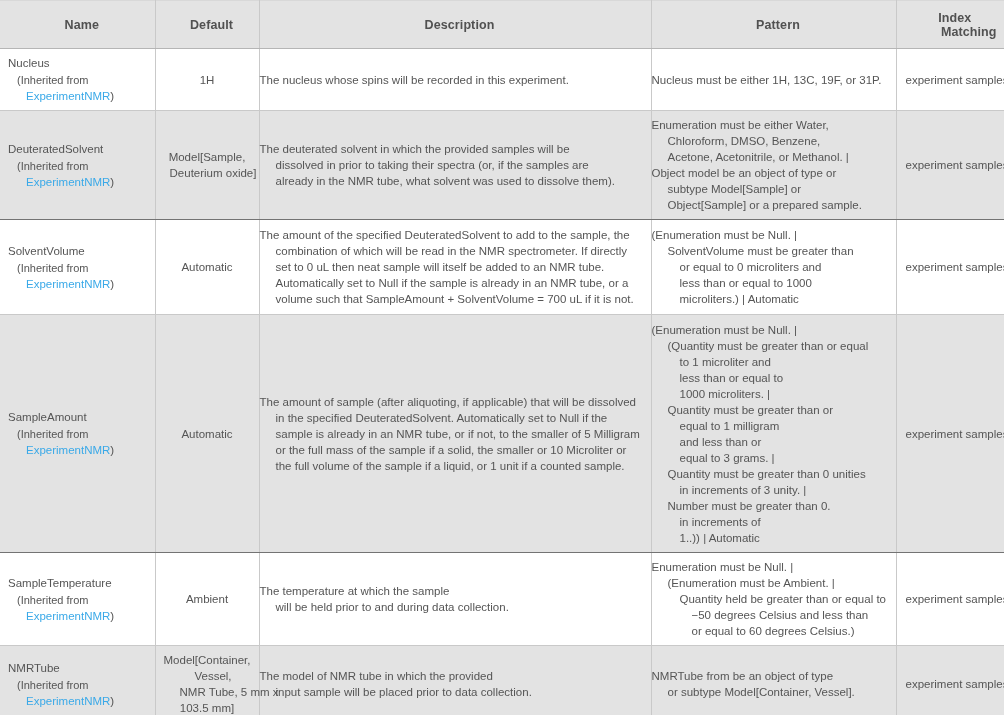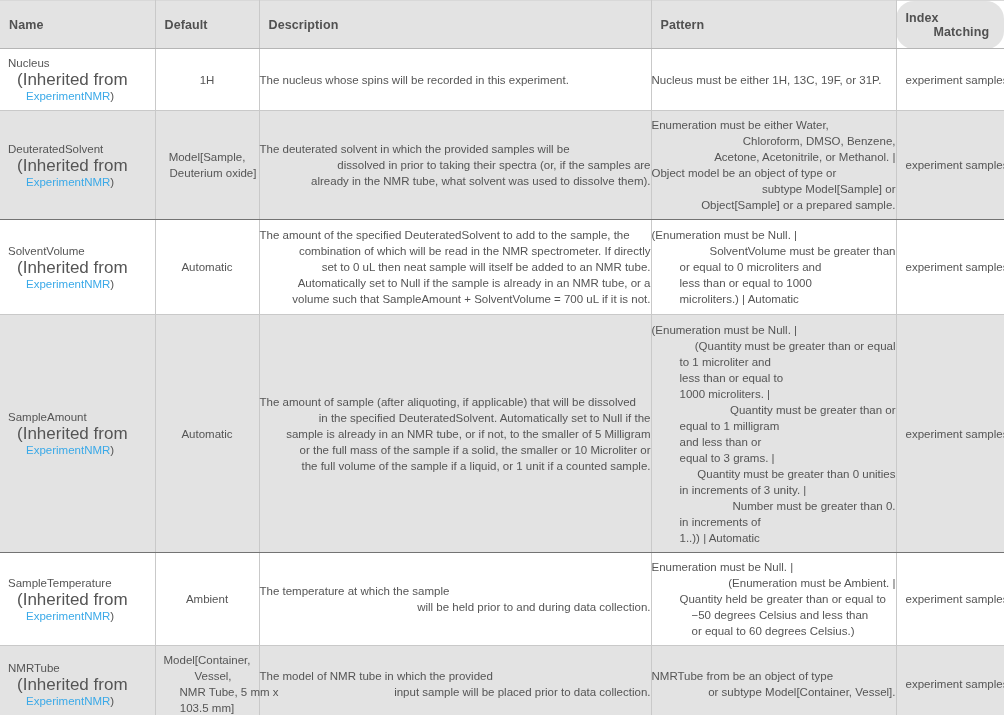--- a/index.html
+++ b/index.html
@@ -26,30 +26,29 @@
   #doc-table col.c-index     { width: 108px; }
 
   thead th {
     background: #e3e3e3;
     border-right: 1px solid #c9c9c9;
     border-bottom: 1px solid #b5b5b5;
     border-top: 1px solid #d8d8d8;
     font-size: 12.5px;
     font-weight: bold;
     color: #515151;
-    text-align: left;
+    text-align: center;
     vertical-align: middle;
     height: 48px;
     padding: 0 0 0 9px;
     box-sizing: border-box;
     letter-spacing: 0.1px;
   }
   thead th.th-index {
     border-right: none;
-    border-radius: 18px;
   }
   thead th.th-index .hdr-line2 {
     display: block;
     padding-left: 28px;
   }
 
   tbody td {
     border-right: 1px solid #c9c9c9;
     border-bottom: 1px solid #c9c9c9;
     vertical-align: middle;
@@ -78,40 +77,40 @@
   .name-main {
     display: block;
     color: #555555;
     font-size: 11.5px;
     margin-bottom: 1px;
   }
   .name-inherit {
     display: block;
     padding-left: 9px;
     color: #555555;
-    font-size: 17px;
+    font-size: 11px;
   }
   .name-link-wrap {
     display: block;
     padding-left: 18px;
     font-size: 11.5px;
   }
   .name-link {
     color: #3aa9e8;
     text-decoration: none;
     cursor: pointer;
   }
   .paren-close { color: #555555; }
 
   .wrapline {
     display: block;
     white-space: nowrap;
   }
   .ind-0 { padding-left: 0; }
-  .ind-1 { padding-left: 16px; text-align: right; }
+  .ind-1 { padding-left: 16px; }
   .ind-2 { padding-left: 28px; }
   .ind-3 { padding-left: 40px; }
 
   td.td-default .wrapline { padding-left: 0; text-align: center; }
   td.td-default .dind-1 { padding-left: 12px; }
   td.td-default .dind-2 { padding-left: 24px; }
 
   td.td-pattern { }
   td.td-pattern .wrapline { white-space: nowrap; }
 </style>

